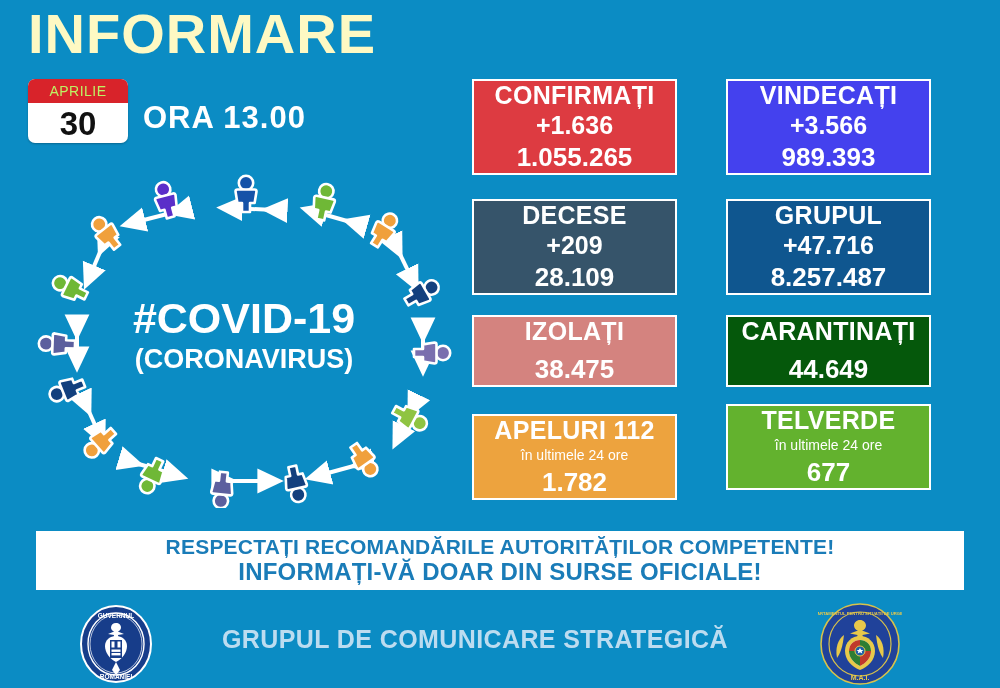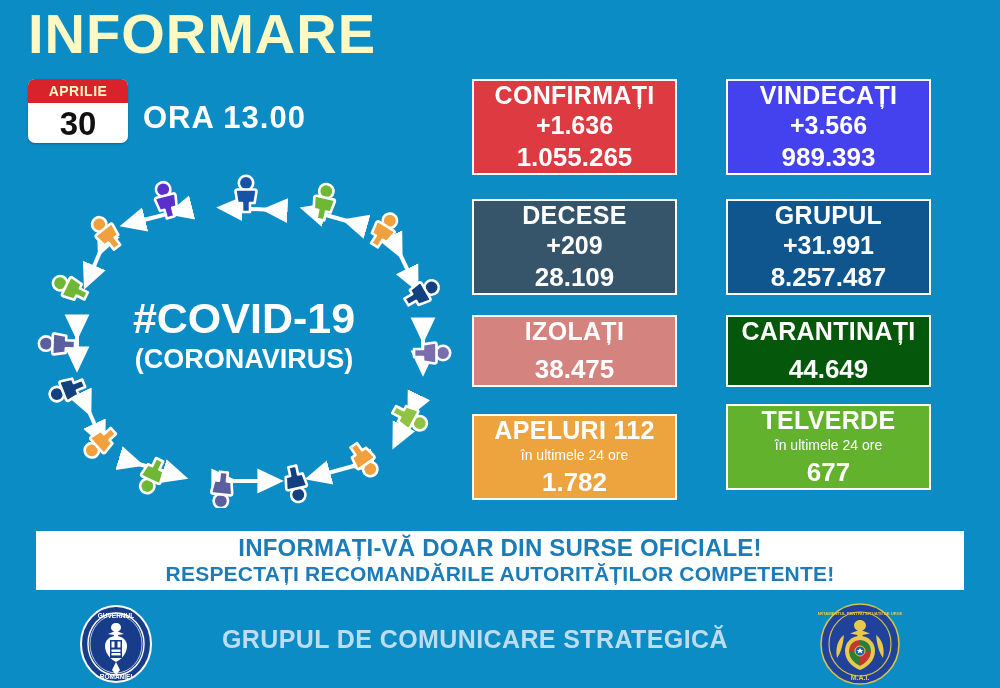--- a/index.html
+++ b/index.html
@@ -41,23 +41,23 @@
     width: 100px;
     height: 64px;
     background: #ffffff;
     border-radius: 7px;
     box-shadow: 0 1px 2px rgba(0,0,0,0.25);
     overflow: hidden;
   }
   #cal-month {
     height: 24px;
     background: #d8232a;
-    color: #fef9c3;
+    color: #bef264;
     font-size: 14px;
-    font-weight: bold;
+    font-weight: normal;
     letter-spacing: 0.5px;
     display: flex;
     align-items: center;
     justify-content: center;
   }
   #cal-day {
     height: 40px;
     color: #111111;
     font-size: 33px;
     font-weight: bold;
@@ -339,21 +339,21 @@
   </div>
 
   <div class="stat-box" id="box-decese">
     <div class="stat-label">DECESE</div>
     <div class="stat-delta">+209</div>
     <div class="stat-total">28.109</div>
   </div>
 
   <div class="stat-box" id="box-teste">
     <div class="stat-label">GRUPUL</div>
-    <div class="stat-delta">+31.991</div>
+    <div class="stat-delta">+47.716</div>
     <div class="stat-total">8.257.487</div>
   </div>
 
   <div class="stat-box" id="box-izolati">
     <div class="stat-label">IZOLAȚI</div>
     <div class="stat-total">38.475</div>
   </div>
 
   <div class="stat-box" id="box-carantinati">
     <div class="stat-label">CARANTINAȚI</div>
@@ -366,22 +366,22 @@
     <div class="stat-total">1.782</div>
   </div>
 
   <div class="stat-box" id="box-telverde">
     <div class="stat-label">TELVERDE</div>
     <div class="stat-sub">în ultimele 24 ore</div>
     <div class="stat-total">677</div>
   </div>
 
   <div id="banner">
+    <div id="banner-line2">RESPECTAȚI RECOMANDĂRILE AUTORITĂȚILOR COMPETENTE!</div>
     <div id="banner-line1">INFORMAȚI-VĂ DOAR DIN SURSE OFICIALE!</div>
-    <div id="banner-line2">RESPECTAȚI RECOMANDĂRILE AUTORITĂȚILOR COMPETENTE!</div>
   </div>
 
   <div class="logo" id="logo-gov">
     <svg width="76" height="80" viewBox="0 0 76 80" xmlns="http://www.w3.org/2000/svg">
       <ellipse cx="38" cy="40" rx="35" ry="38" fill="#173d8a" stroke="#ffffff" stroke-width="2"></ellipse>
       <ellipse cx="38" cy="40" rx="28" ry="31" fill="none" stroke="#ffffff" stroke-width="1.4"></ellipse>
       <ellipse cx="38" cy="40" rx="26" ry="29" fill="none" stroke="#ffffff" stroke-width="0.7"></ellipse>
 
       <g fill="#ffffff">
         <path d="M38 19 C41 19 43 21 43 23.5 C43 25.5 41.5 27 39.8 27.5 L46 30 L40 31 L40.5 34 L35.5 34 L36 31 L30 30 L36.2 27.5 C34.5 27 33 25.5 33 23.5 C33 21 35 19 38 19 Z"></path>

